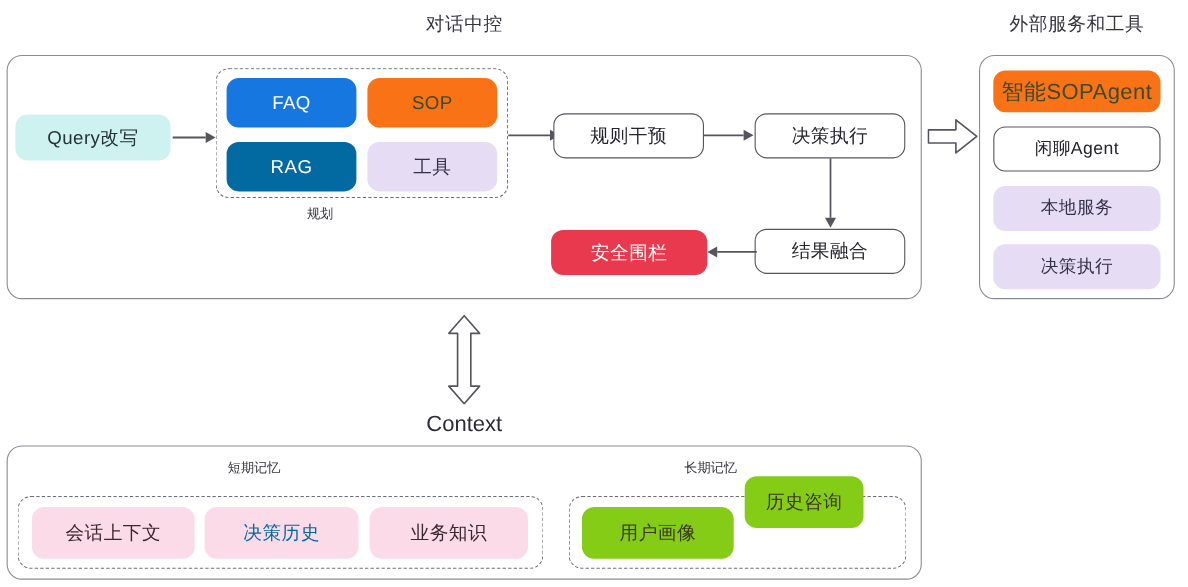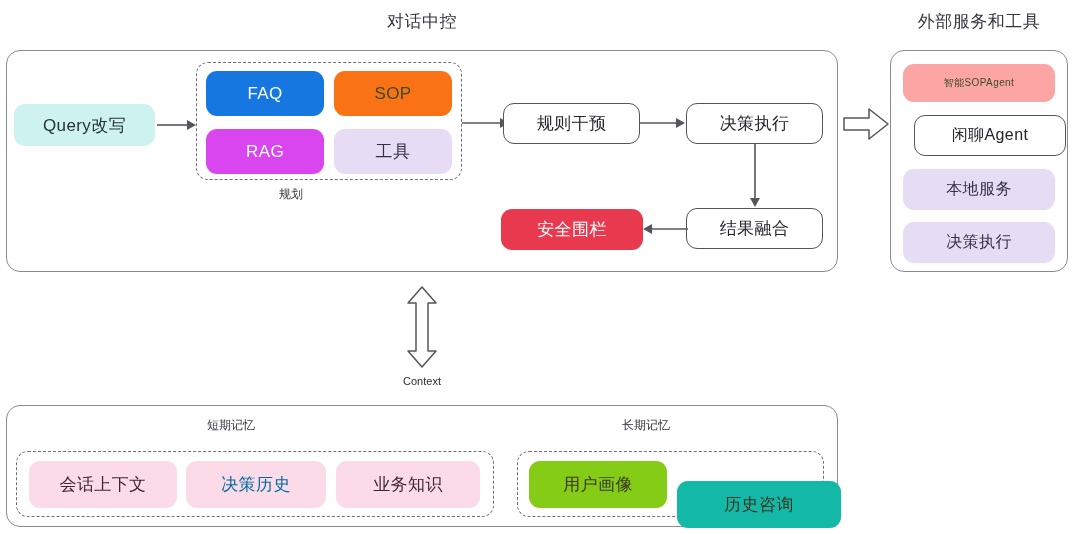--- a/index.html
+++ b/index.html
@@ -70,21 +70,21 @@
     white-space: nowrap;
   }
 
   
   .connector { position: absolute; overflow: visible; }
 
   
   .block-arrow { position: absolute; }
 
   .context-label {
-    font-size: 11px;
+    font-size: 20px;
     color: #2b2b33;
     text-align: center;
     white-space: nowrap;
   }
 </style>
 </head>
 <body>
 
 <div class="abs section-title" style="left:322px; top:10px; width:200px;">对话中控</div>
 
@@ -94,21 +94,21 @@
 
 <svg class="connector" style="left:157px; top:115px;" width="40" height="20" viewBox="0 0 40 20">
   <line x1="0" y1="10" x2="30" y2="10" stroke="#55555e" stroke-width="1.6"></line>
   <path d="M30 5 L39 10 L30 15 Z" fill="#55555e"></path>
 </svg>
 
 <div class="abs dashed-group" style="left:196px; top:62px; width:266px; height:118px;"></div>
 
 <div class="abs node soft" style="left:206px; top:71px; width:118px; height:45px; background:#1677e0; color:#ffffff;">FAQ</div>
 <div class="abs node soft" style="left:334px; top:71px; width:118px; height:45px; background:#f97316; color:#3a4a2a;">SOP</div>
-<div class="abs node soft" style="left:206px; top:129px; width:118px; height:45px; background:#d946ef; color:#ffffff;">RAG</div>
+<div class="abs node soft" style="left:206px; top:129px; width:118px; height:45px; background:#0369a1; color:#ffffff;">RAG</div>
 <div class="abs node soft" style="left:334px; top:129px; width:118px; height:45px; background:#e6ddf5; color:#35304a;">工具</div>
 
 <div class="abs group-label" style="left:279px; top:186px; width:100px;">规划</div>
 
 <svg class="connector" style="left:462px; top:113px;" width="48" height="20" viewBox="0 0 48 20">
   <line x1="0" y1="10" x2="38" y2="10" stroke="#55555e" stroke-width="1.6"></line>
   <path d="M38 5 L47 10 L38 15 Z" fill="#55555e"></path>
 </svg>
 
 <div class="abs node outline" style="left:503px; top:103px; width:137px; height:41px;">规则干预</div>
@@ -135,22 +135,22 @@
 <div class="abs node soft" style="left:501px; top:209px; width:142px; height:41px; background:#e8394f; color:#ffffff;">安全围栏</div>
 
 <svg class="block-arrow" style="left:843px; top:107px;" width="46" height="34" viewBox="0 0 46 34">
   <path d="M1 11 L26 11 L26 2 L45 17 L26 32 L26 23 L1 23 Z" fill="#ffffff" stroke="#55555e" stroke-width="1.5" stroke-linejoin="round"></path>
 </svg>
 
 <div class="abs section-title" style="left:889px; top:10px; width:180px;">外部服务和工具</div>
 
 <div class="abs panel" style="left:890px; top:50px; width:178px; height:222px;"></div>
 
-<div class="abs node soft" style="left:903px; top:64px; width:152px; height:38px; background:#fca5a5; color:#3a4a2a; font-size:10px;">智能SOPAgent</div>
-<div class="abs node outline" style="left:903px; top:115px; width:152px; height:41px; font-size:16px;margin-left:11px;">闲聊Agent</div>
+<div class="abs node soft" style="left:903px; top:64px; width:152px; height:38px; background:#f97316; color:#3a4a2a; font-size:20px;">智能SOPAgent</div>
+<div class="abs node outline" style="left:903px; top:115px; width:152px; height:41px; font-size:16px;">闲聊Agent</div>
 <div class="abs node soft" style="left:903px; top:169px; width:152px; height:41px; background:#e6ddf5; color:#35304a; font-size:16px;">本地服务</div>
 <div class="abs node soft" style="left:903px; top:222px; width:152px; height:41px; background:#e6ddf5; color:#35304a; font-size:16px;">决策执行</div>
 
 <svg class="block-arrow" style="left:404px; top:286px;" width="36" height="82" viewBox="0 0 36 82">
   <path d="M18 1 L32 17 L24 17 L24 65 L32 65 L18 81 L4 65 L12 65 L12 17 L4 17 Z" fill="#ffffff" stroke="#55555e" stroke-width="1.5" stroke-linejoin="round"></path>
 </svg>
 
 <div class="abs context-label" style="left:372px; top:375px; width:100px;">Context</div>
 
 <div class="abs panel" style="left:6px; top:405px; width:832px; height:122px;"></div>
@@ -161,13 +161,13 @@
 
 <div class="abs node soft" style="left:29px; top:461px; width:148px; height:47px; background:#fadbe7; color:#3a2730;">会话上下文</div>
 <div class="abs node soft" style="left:186px; top:461px; width:140px; height:47px; background:#fadbe7; color:#0369a1;">决策历史</div>
 <div class="abs node soft" style="left:336px; top:461px; width:144px; height:47px; background:#fadbe7; color:#3a2730;">业务知识</div>
 
 <div class="abs group-label" style="left:622px; top:417px; width:100px;">长期记忆</div>
 
 <div class="abs dashed-group" style="left:517px; top:451px; width:307px; height:66px;"></div>
 
 <div class="abs node soft" style="left:529px; top:461px; width:138px; height:47px; background:#84cc16; color:#3b3722;">用户画像</div>
-<div class="abs node soft" style="left:677px; top:481px; width:164px; height:47px; background:#14b8a6; color:#3b3722;">历史咨询</div>
+<div class="abs node soft" style="left:677px; top:433px; width:108px; height:47px; background:#84cc16; color:#3b3722;">历史咨询</div>
 
 </body></html>

